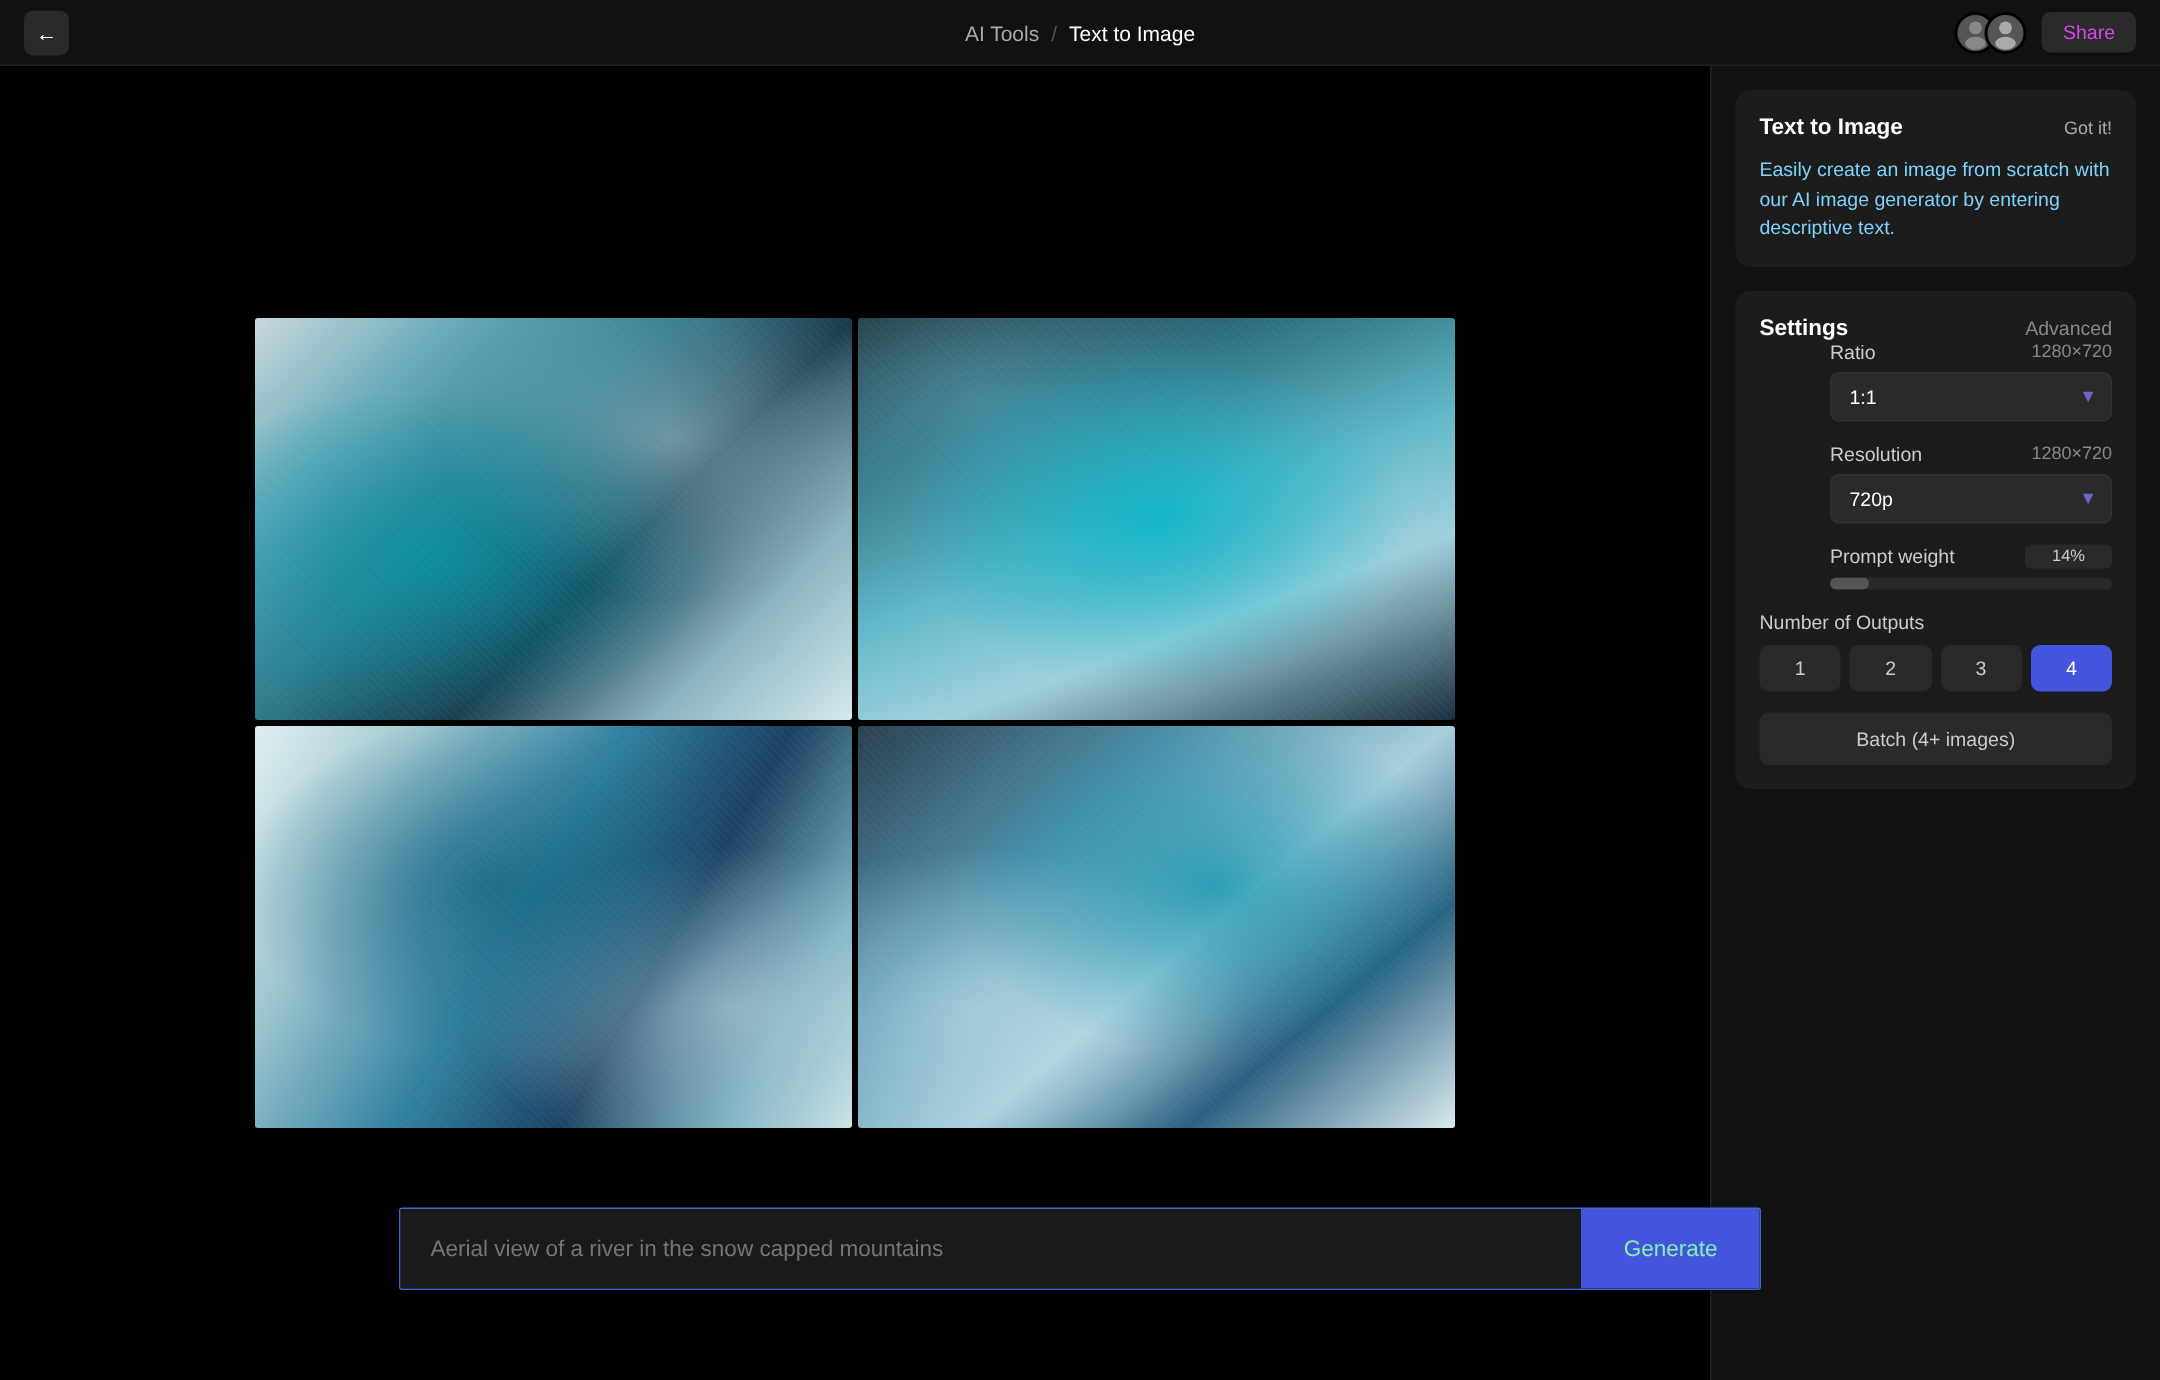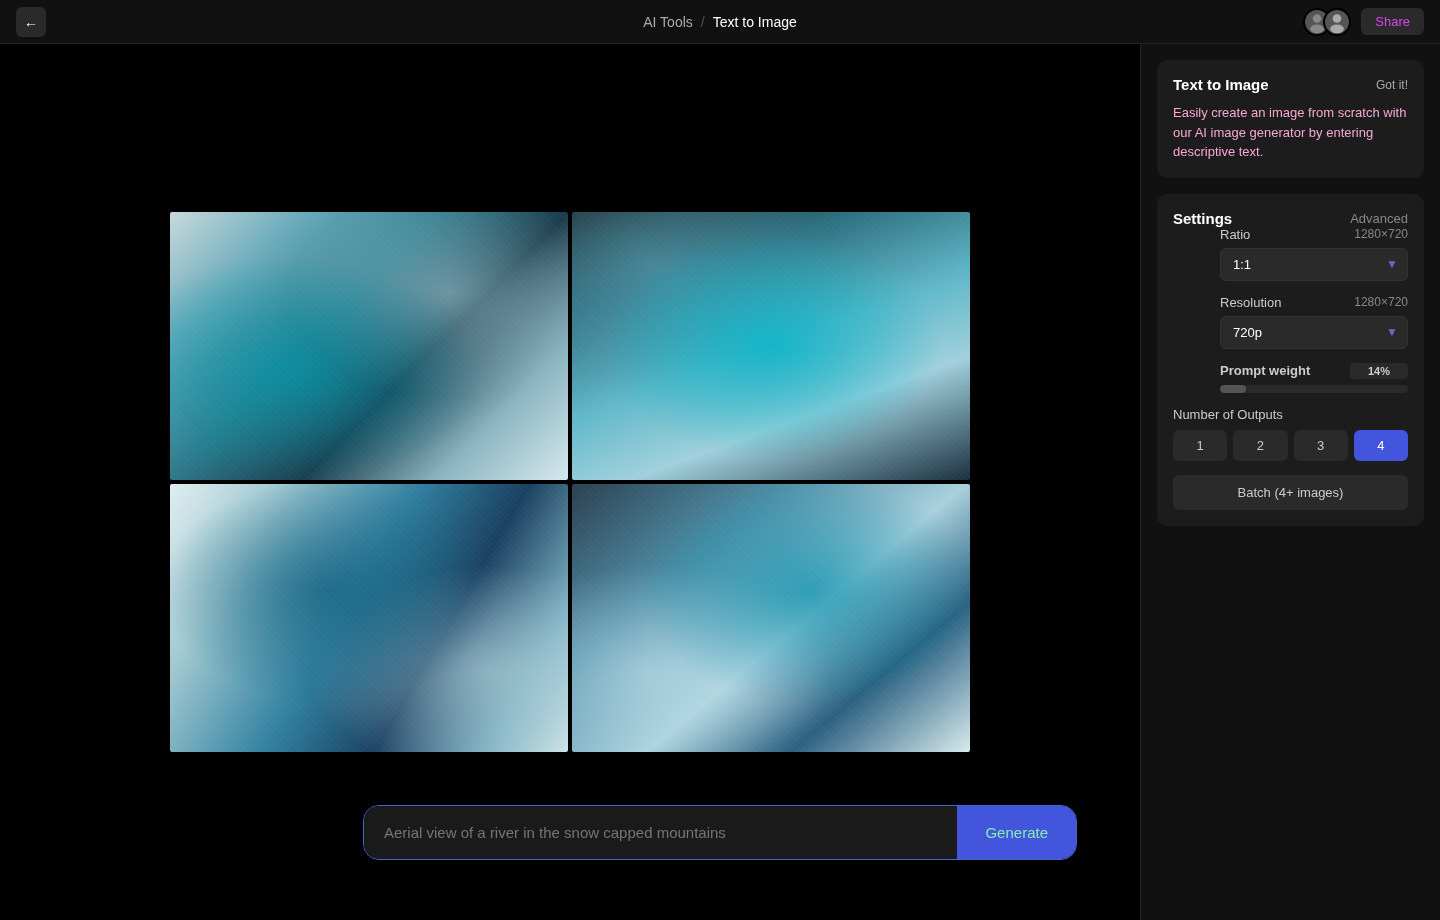--- a/index.html
+++ b/index.html
@@ -158,23 +158,23 @@
           rgba(255,255,255,0.02) 4px
         );
     }
 
     
     .prompt-bar {
       position: absolute;
       bottom: 60px;
       left: 50%;
       transform: translateX(-50%);
-      width: 714px;
-      display: flex;
-      border-radius: 16px;
+      width: 908px;
+      display: flex;
+      border-radius: 2px;
       overflow: hidden;
       border: 1.5px solid #4466cc;
     }
     .prompt-input {
       flex: 1;
       background: #1a1a1a;
       border: none;
       outline: none;
       padding: 18px 20px;
       color: #ccc;
@@ -222,21 +222,21 @@
     }
     .got-it-btn {
       font-size: 12px;
       color: #aaa;
       background: none;
       border: none;
       cursor: pointer;
     }
     .info-card-desc {
       font-size: 13px;
-      color: #f9a8d4;
+      color: #7dd3fc;
       line-height: 1.5;
     }
 
     
     .settings-panel {
       background: #1c1c1c;
       border-radius: 10px;
       padding: 16px;
     }
     .settings-header {
@@ -295,21 +295,20 @@
       position: absolute;
       right: 10px;
       top: 50%;
       transform: translateY(-50%);
       color: #6666cc;
       font-size: 12px;
       pointer-events: none;
     }
     .slider-row {
       position: relative;
-      font-weight: bold;
     }
     .slider-label-row {
       display: flex;
       justify-content: space-between;
       align-items: center;
       margin-bottom: 6px;
     }
     .slider-badge {
       background: #2a2a2a;
       border-radius: 4px;

